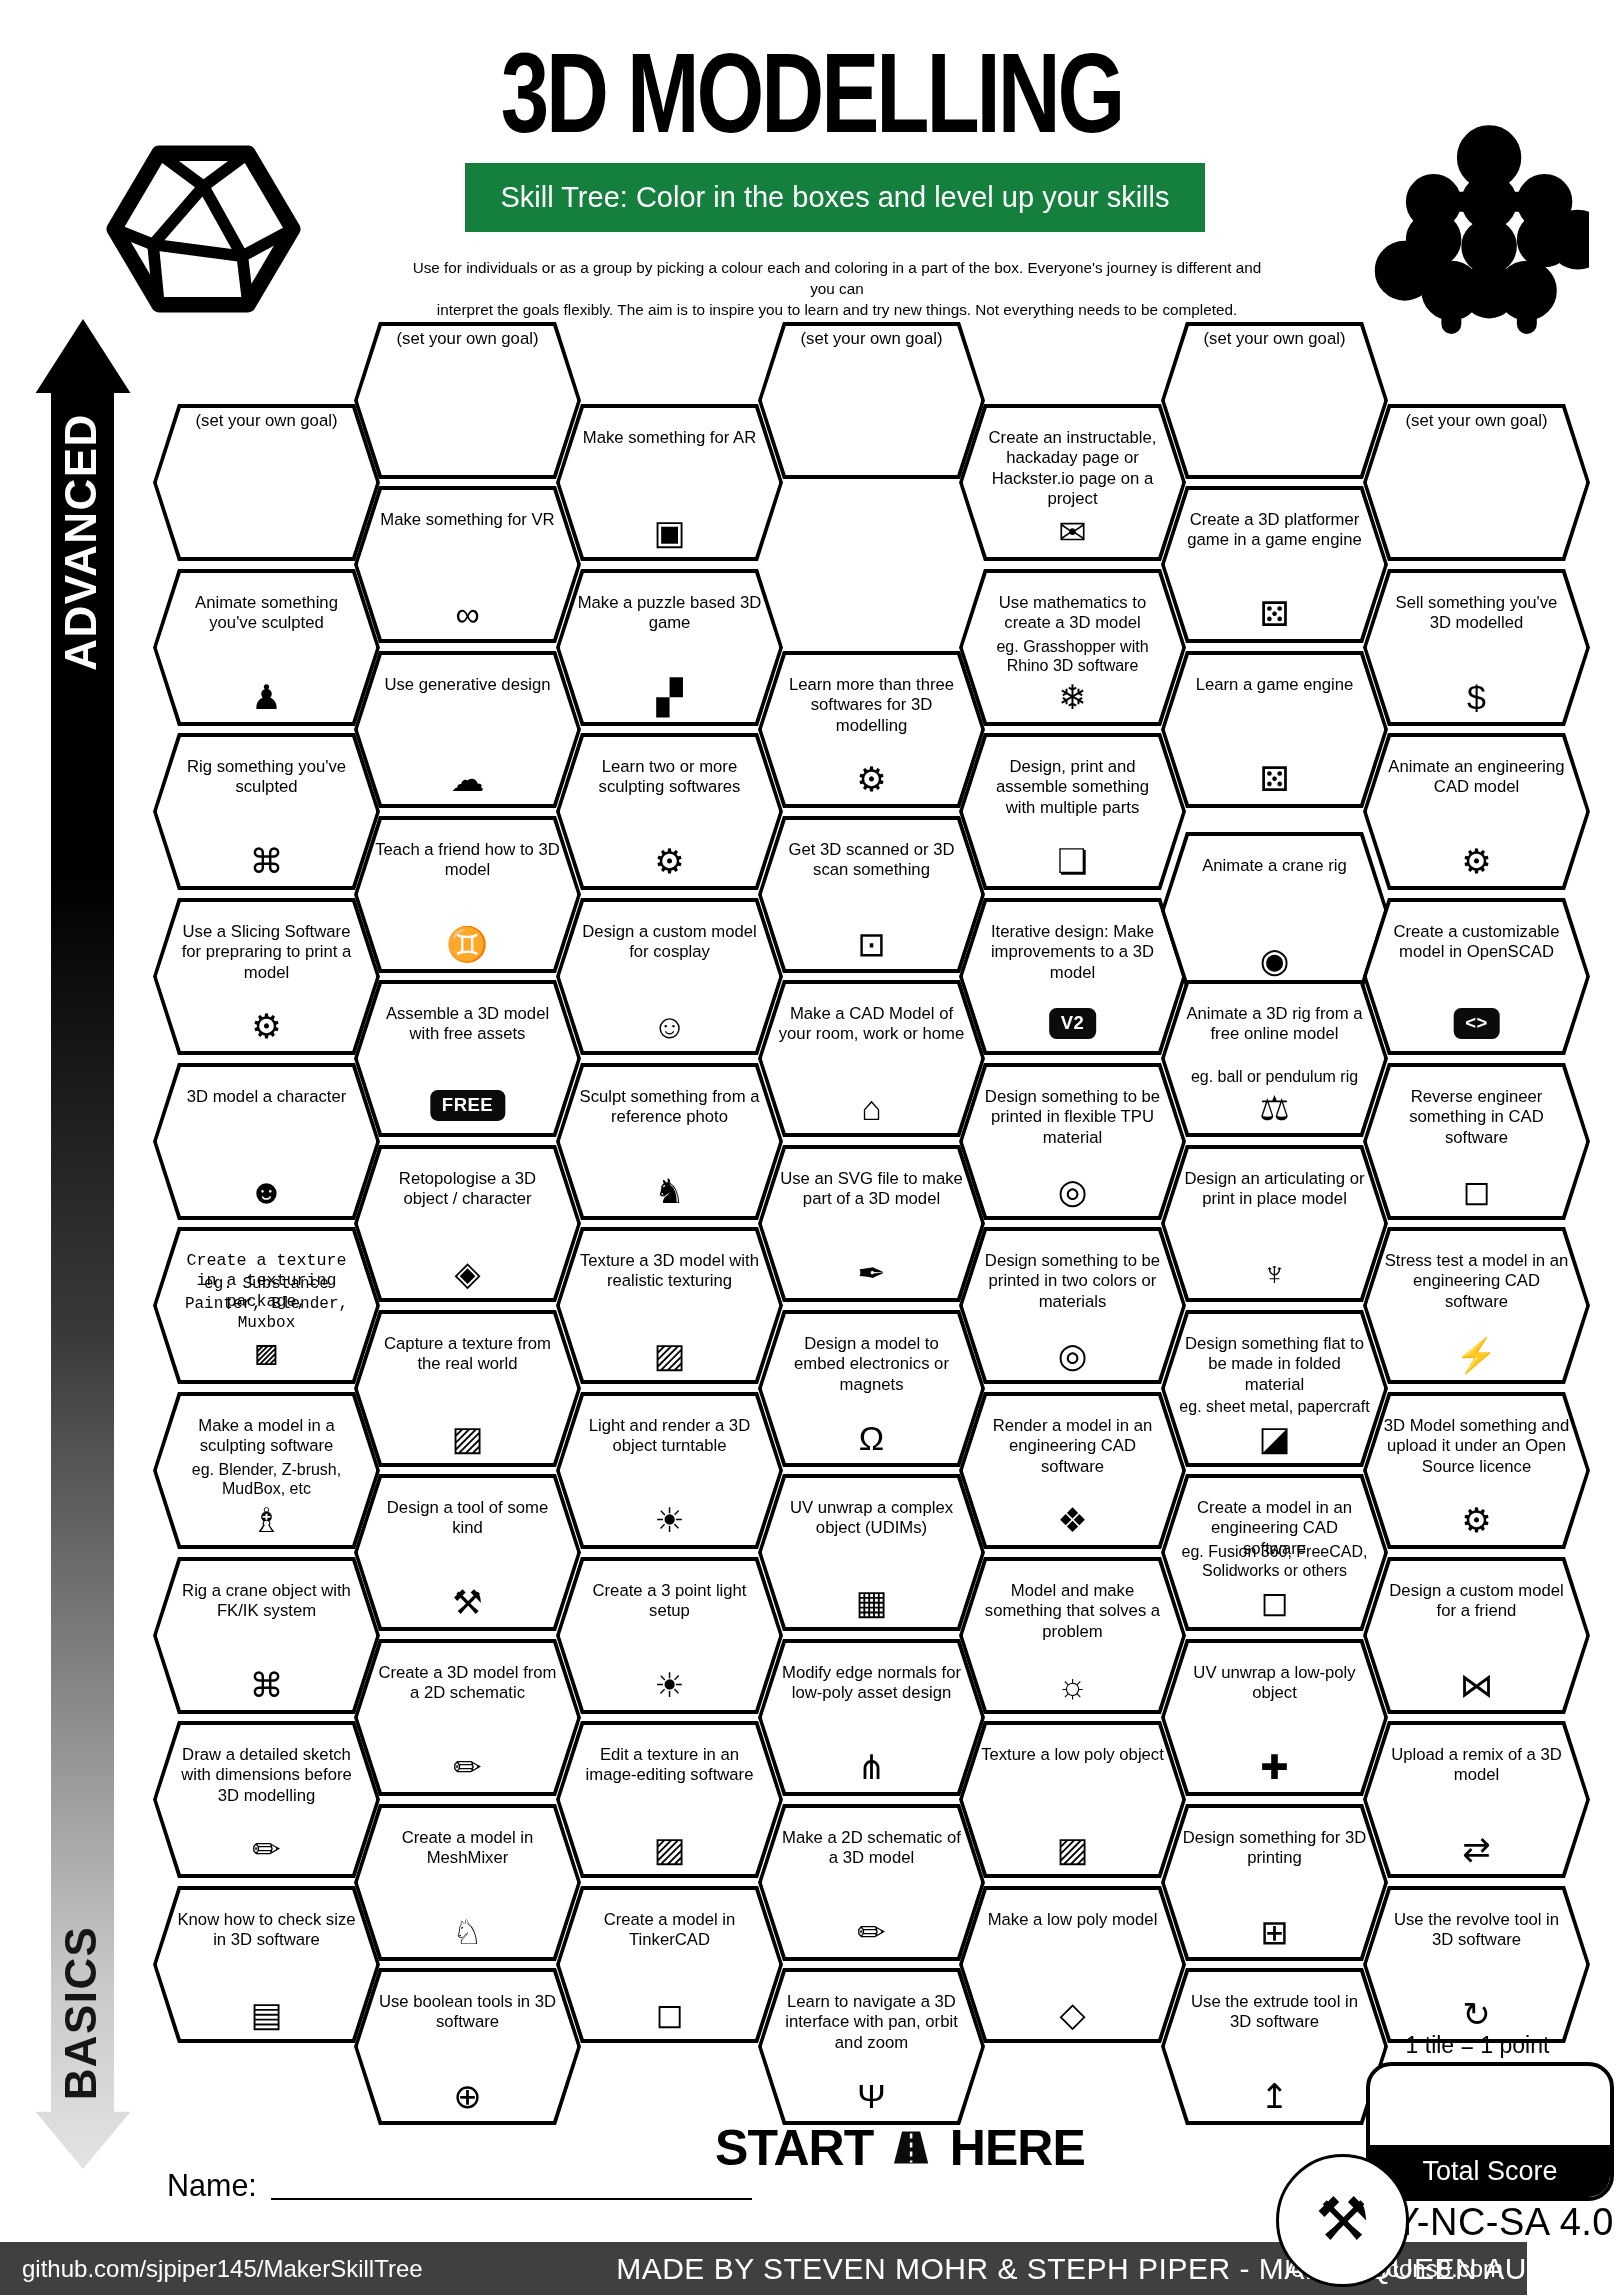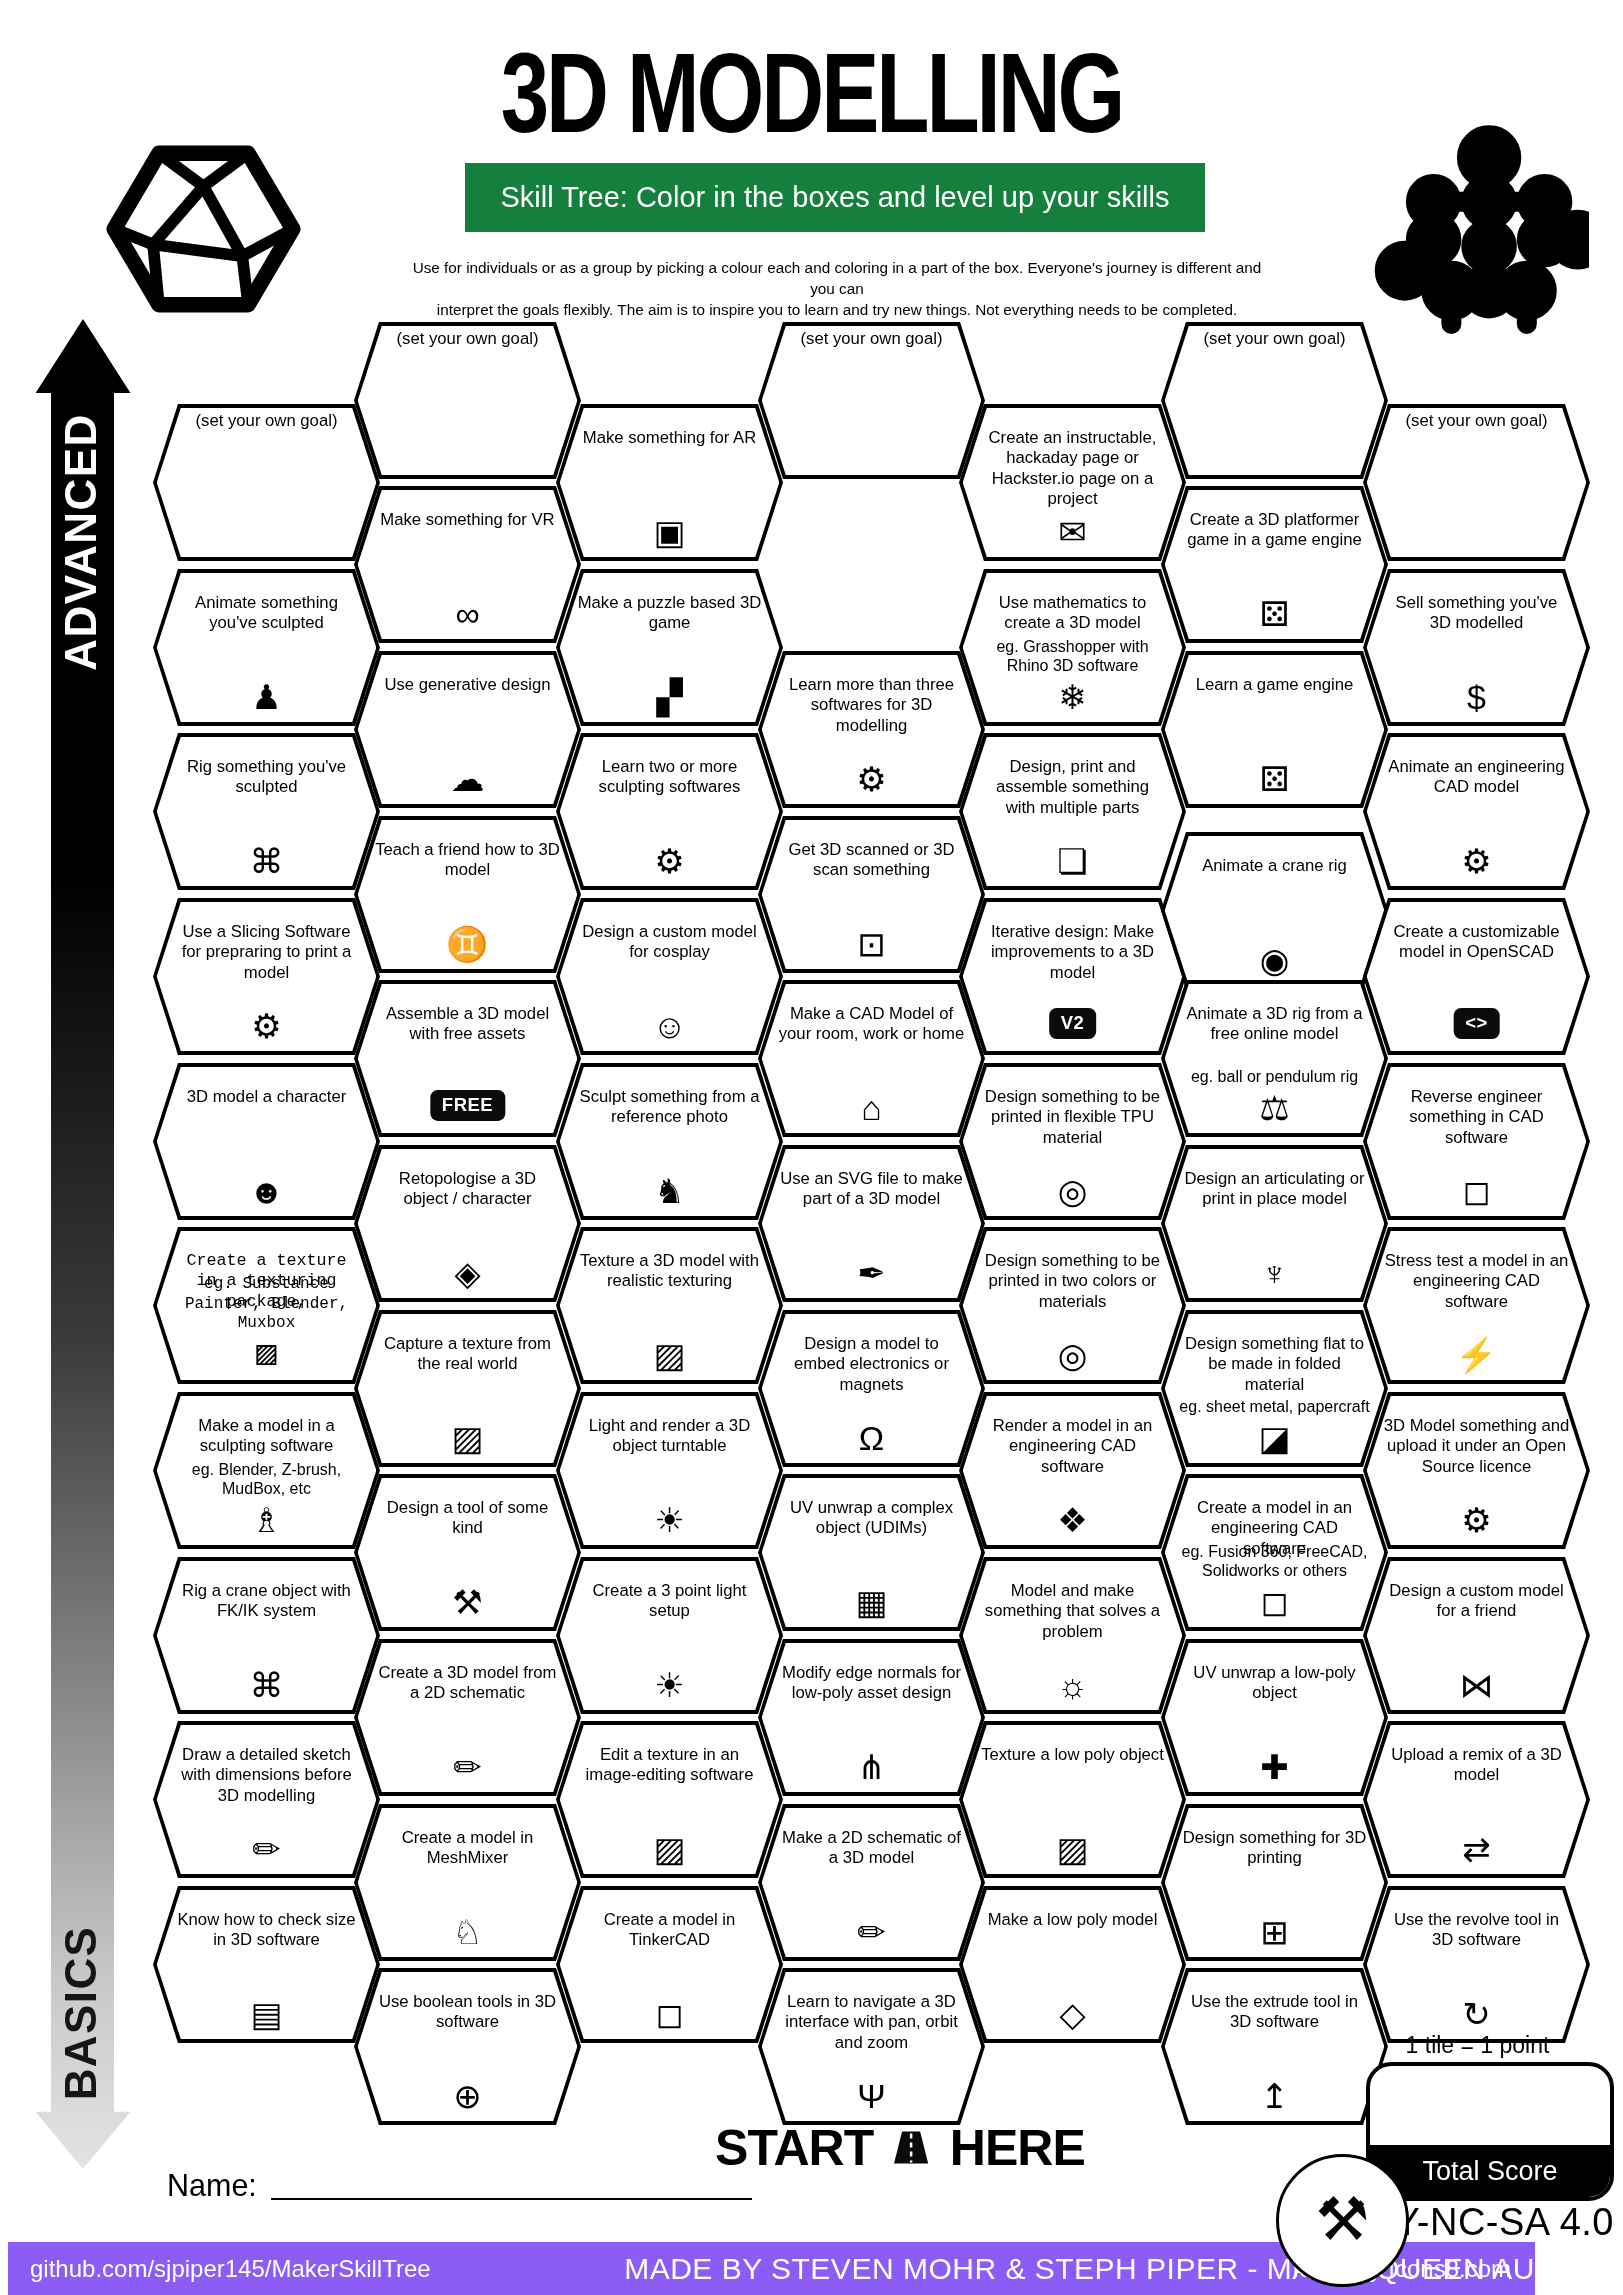--- a/index.html
+++ b/index.html
@@ -34,21 +34,21 @@
   .start-here{left:715px;top:2114px;width:370px;display:flex;align-items:center;justify-content:center;gap:13px;}
   .start-here span{font-size:50px;font-weight:900;letter-spacing:-0.9px;}
   .name-label{left:167px;top:2168px;font-size:30.5px;}
   .name-line{left:271px;top:2198px;width:481px;border-bottom:2.3px solid #000;height:0;}
   .tile-note{left:1369px;top:2032px;width:217px;text-align:center;font-size:23px;}
   .score-box{left:1366px;top:2062px;width:248px;height:139px;border:4.2px solid #000;border-radius:25.4px;background:#fff;overflow:hidden;box-sizing:border-box;}
   .score-black{position:absolute;left:0;right:0;bottom:0;height:52px;background:#000;color:#fff;text-align:center;font-size:27px;line-height:52px;}
   .license{left:1198px;top:2201px;width:416px;text-align:right;font-size:38px;letter-spacing:0.5px;}
   .maker-badge{left:1276px;top:2154px;width:133px;height:133px;border:3.2px solid #000;border-radius:50%;background:#fff;z-index:5;text-align:center;box-sizing:border-box;}
   .maker-badge .glyph{font-size:60px;line-height:125px;}
-  .footer-bar{left:8px;top:2242px;width:1527px;height:54px;background:#8b5cf6;color:#fff;z-index:2;}
+  .footer-bar{left:0;top:2242px;width:1527px;height:54px;background:#404040;color:#fff;z-index:2;}
   .footer-bar div{position:absolute;top:0;line-height:54px;white-space:nowrap;}
   .fb-left{left:22px;font-size:24px;}
   .fb-center{left:0;width:100%;text-align:right;font-size:30px;letter-spacing:0.5px;}
   .fb-right{right:24px;font-size:24px;}
 </style>
 </head>
 <body>
 
 <div class="abs title">3D MODELLING</div>
 <div class="abs subtitle-bar">Skill Tree:  Color in the boxes and level up your skills</div>

